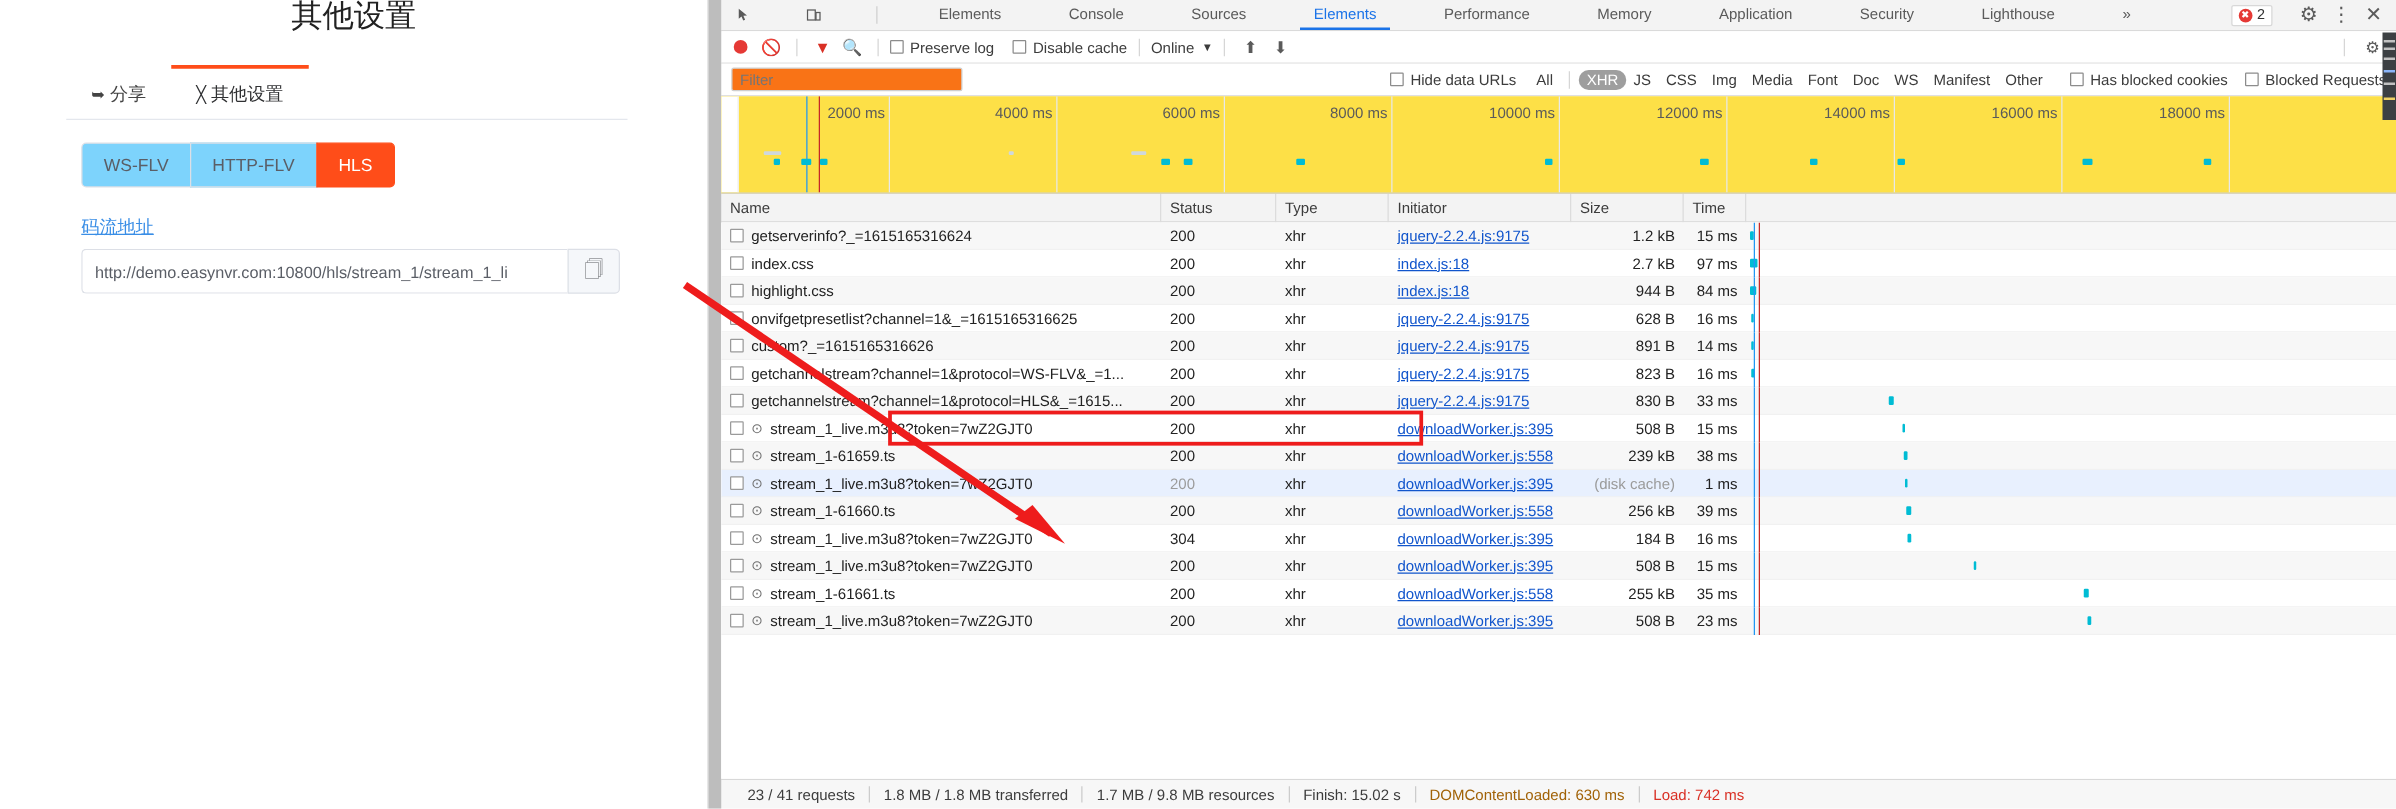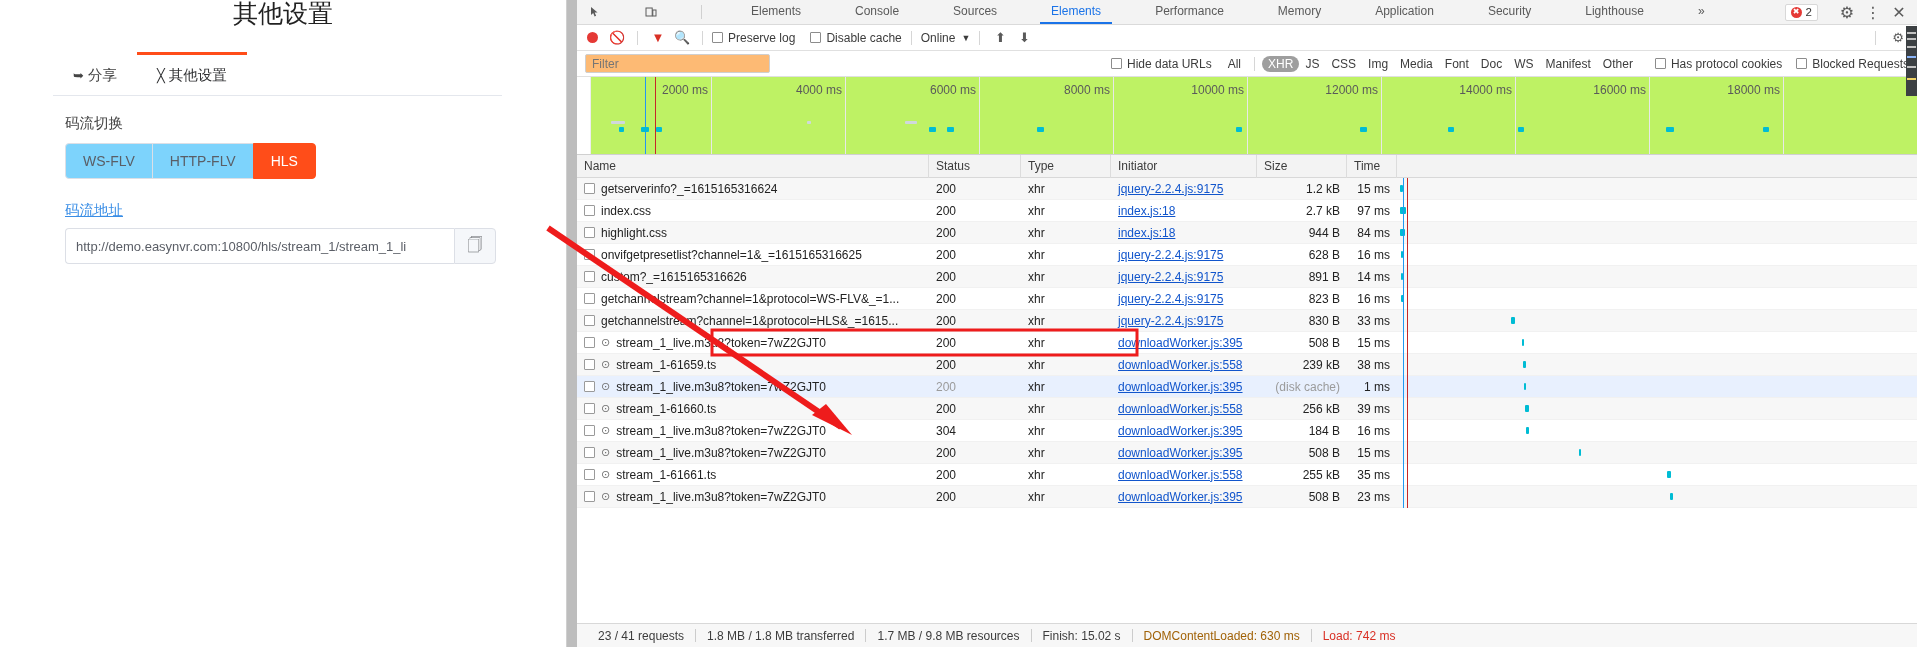--- a/index.html
+++ b/index.html
@@ -136,27 +136,27 @@
   .cb-label { display:flex; align-items:center; gap:5px; font-size:12px; color:#3c3c3c; white-space:nowrap; }
   .throttle { display:flex; align-items:center; gap:6px; font-size:12px; color:#3c3c3c; }
   .tb-right { margin-left:auto; display:flex; align-items:center; gap:4px; }
 
   .dt-filterbar {
     height:26px; display:flex; align-items:center; gap:0px; padding:0 8px;
     border-bottom:1px solid #e0e0e0; background:#fff; flex:0 0 26px;
   }
   .filter-input {
     width:185px; height:19px; border:1px solid #cfcfcf; border-radius:2px; font-size:12px;
-    padding:0 6px; color:#333; font-family:inherit; background:#fdba74;
+    padding:0 6px; color:#333; font-family:inherit; background:#f97316;
   }
   .ftype { font-size:12px; color:#3c3c3c; padding:1px 6px; border-radius:9px; white-space:nowrap; }
   .ftype.active { background:#9e9e9e; color:#fff; }
   .fsep { width:1px; height:14px; background:#d6d6d6; margin:0 7px; }
 
-  .dt-overview { height:78px; background:#bef264; position:relative; flex:0 0 78px; border-bottom:1px solid #d0d0d0; overflow:hidden; }
+  .dt-overview { height:78px; background:#fde047; position:relative; flex:0 0 78px; border-bottom:1px solid #d0d0d0; overflow:hidden; }
   .ov-grid { position:absolute; inset:0; }
   .ov-tick { position:absolute; top:0; bottom:0; border-left:1px solid #e8e8e8; }
   .ov-tick span { position:absolute; right:4px; top:6px; font-size:12px; color:#5a5a5a; white-space:nowrap; }
   .ov-band { position:absolute; height:5px; background:#00bcd4; border-radius:1px; }
   .ov-band.faint { background:#cfd8dc; height:3px; }
   .ov-line-blue { position:absolute; top:0; bottom:0; width:1px; background:#2196f3; }
   .ov-line-red { position:absolute; top:0; bottom:0; width:1px; background:#c62828; }
   .ov-left-pad { position:absolute; left:0; top:0; bottom:0; width:14px; background:#fff; border-right:1px solid #ededed; }
 
   .grid-head {
@@ -212,21 +212,20 @@
           <span class="tico">➥</span>
           <span>分享</span>
         </div>
         <div class="tab active">
           <span class="tico">╳</span>
           <span>其他设置</span>
         </div>
       </div>
 
       <div class="section">
-        <div class="section-label">码流切换</div>
         <div class="btn-group">
           <button class="bg-btn">WS-FLV</button>
           <button class="bg-btn">HTTP-FLV</button>
           <button class="bg-btn active">HLS</button>
         </div>
 
         <div class="link-label">码流地址</div>
         <div class="addr-row">
           <input class="addr-input" value="http://demo.easynvr.com:10800/hls/stream_1/stream_1_li" style="">
           <div class="addr-copy">🗍</div>
@@ -320,21 +319,21 @@
         <div class="ftype">CSS</div>
         <div class="ftype">Img</div>
         <div class="ftype">Media</div>
         <div class="ftype">Font</div>
         <div class="ftype">Doc</div>
         <div class="ftype">WS</div>
         <div class="ftype">Manifest</div>
         <div class="ftype">Other</div>
         <label class="cb-label" style="margin-left:16px;">
           <span class="cb"></span>
-          <span>Has protocol cookies</span>
+          <span>Has blocked cookies</span>
         </label>
         <label class="cb-label" style="margin-left:14px;">
           <span class="cb"></span>
           <span>Blocked Requests</span>
         </label>
       </div>
 
       <div class="dt-overview">
         <div class="ov-left-pad"></div>
         <div class="ov-grid" id="ov-grid">

